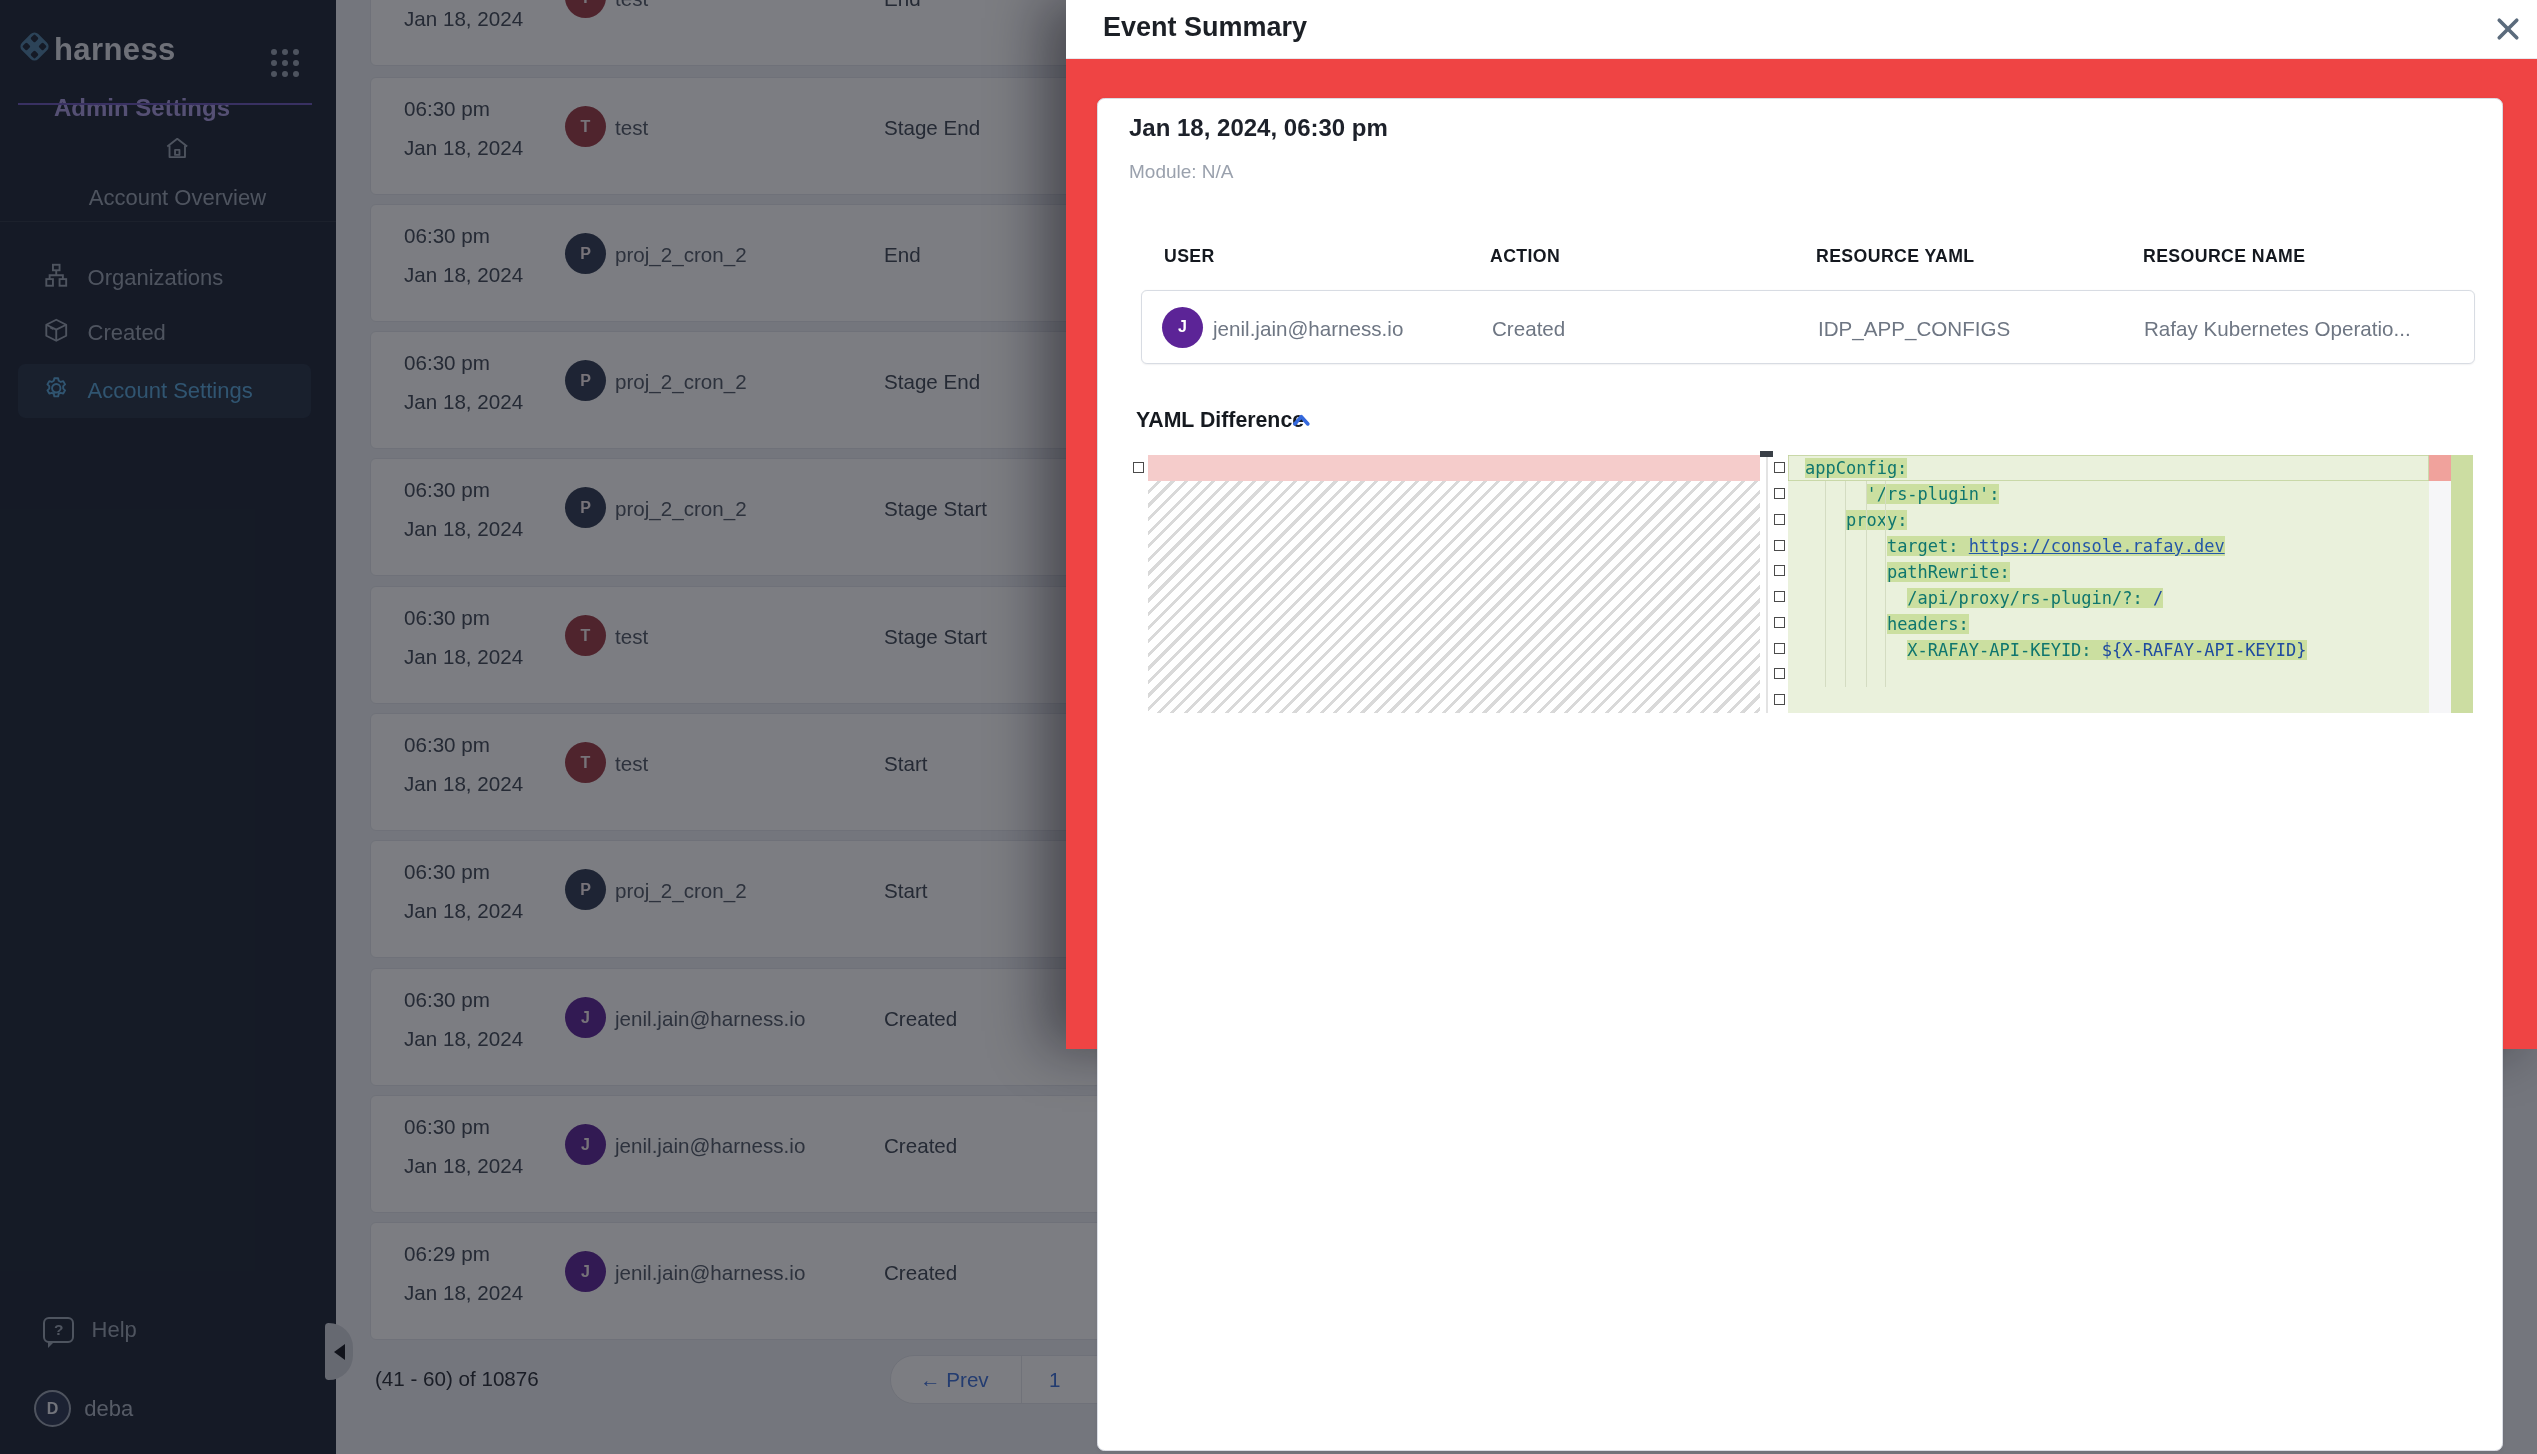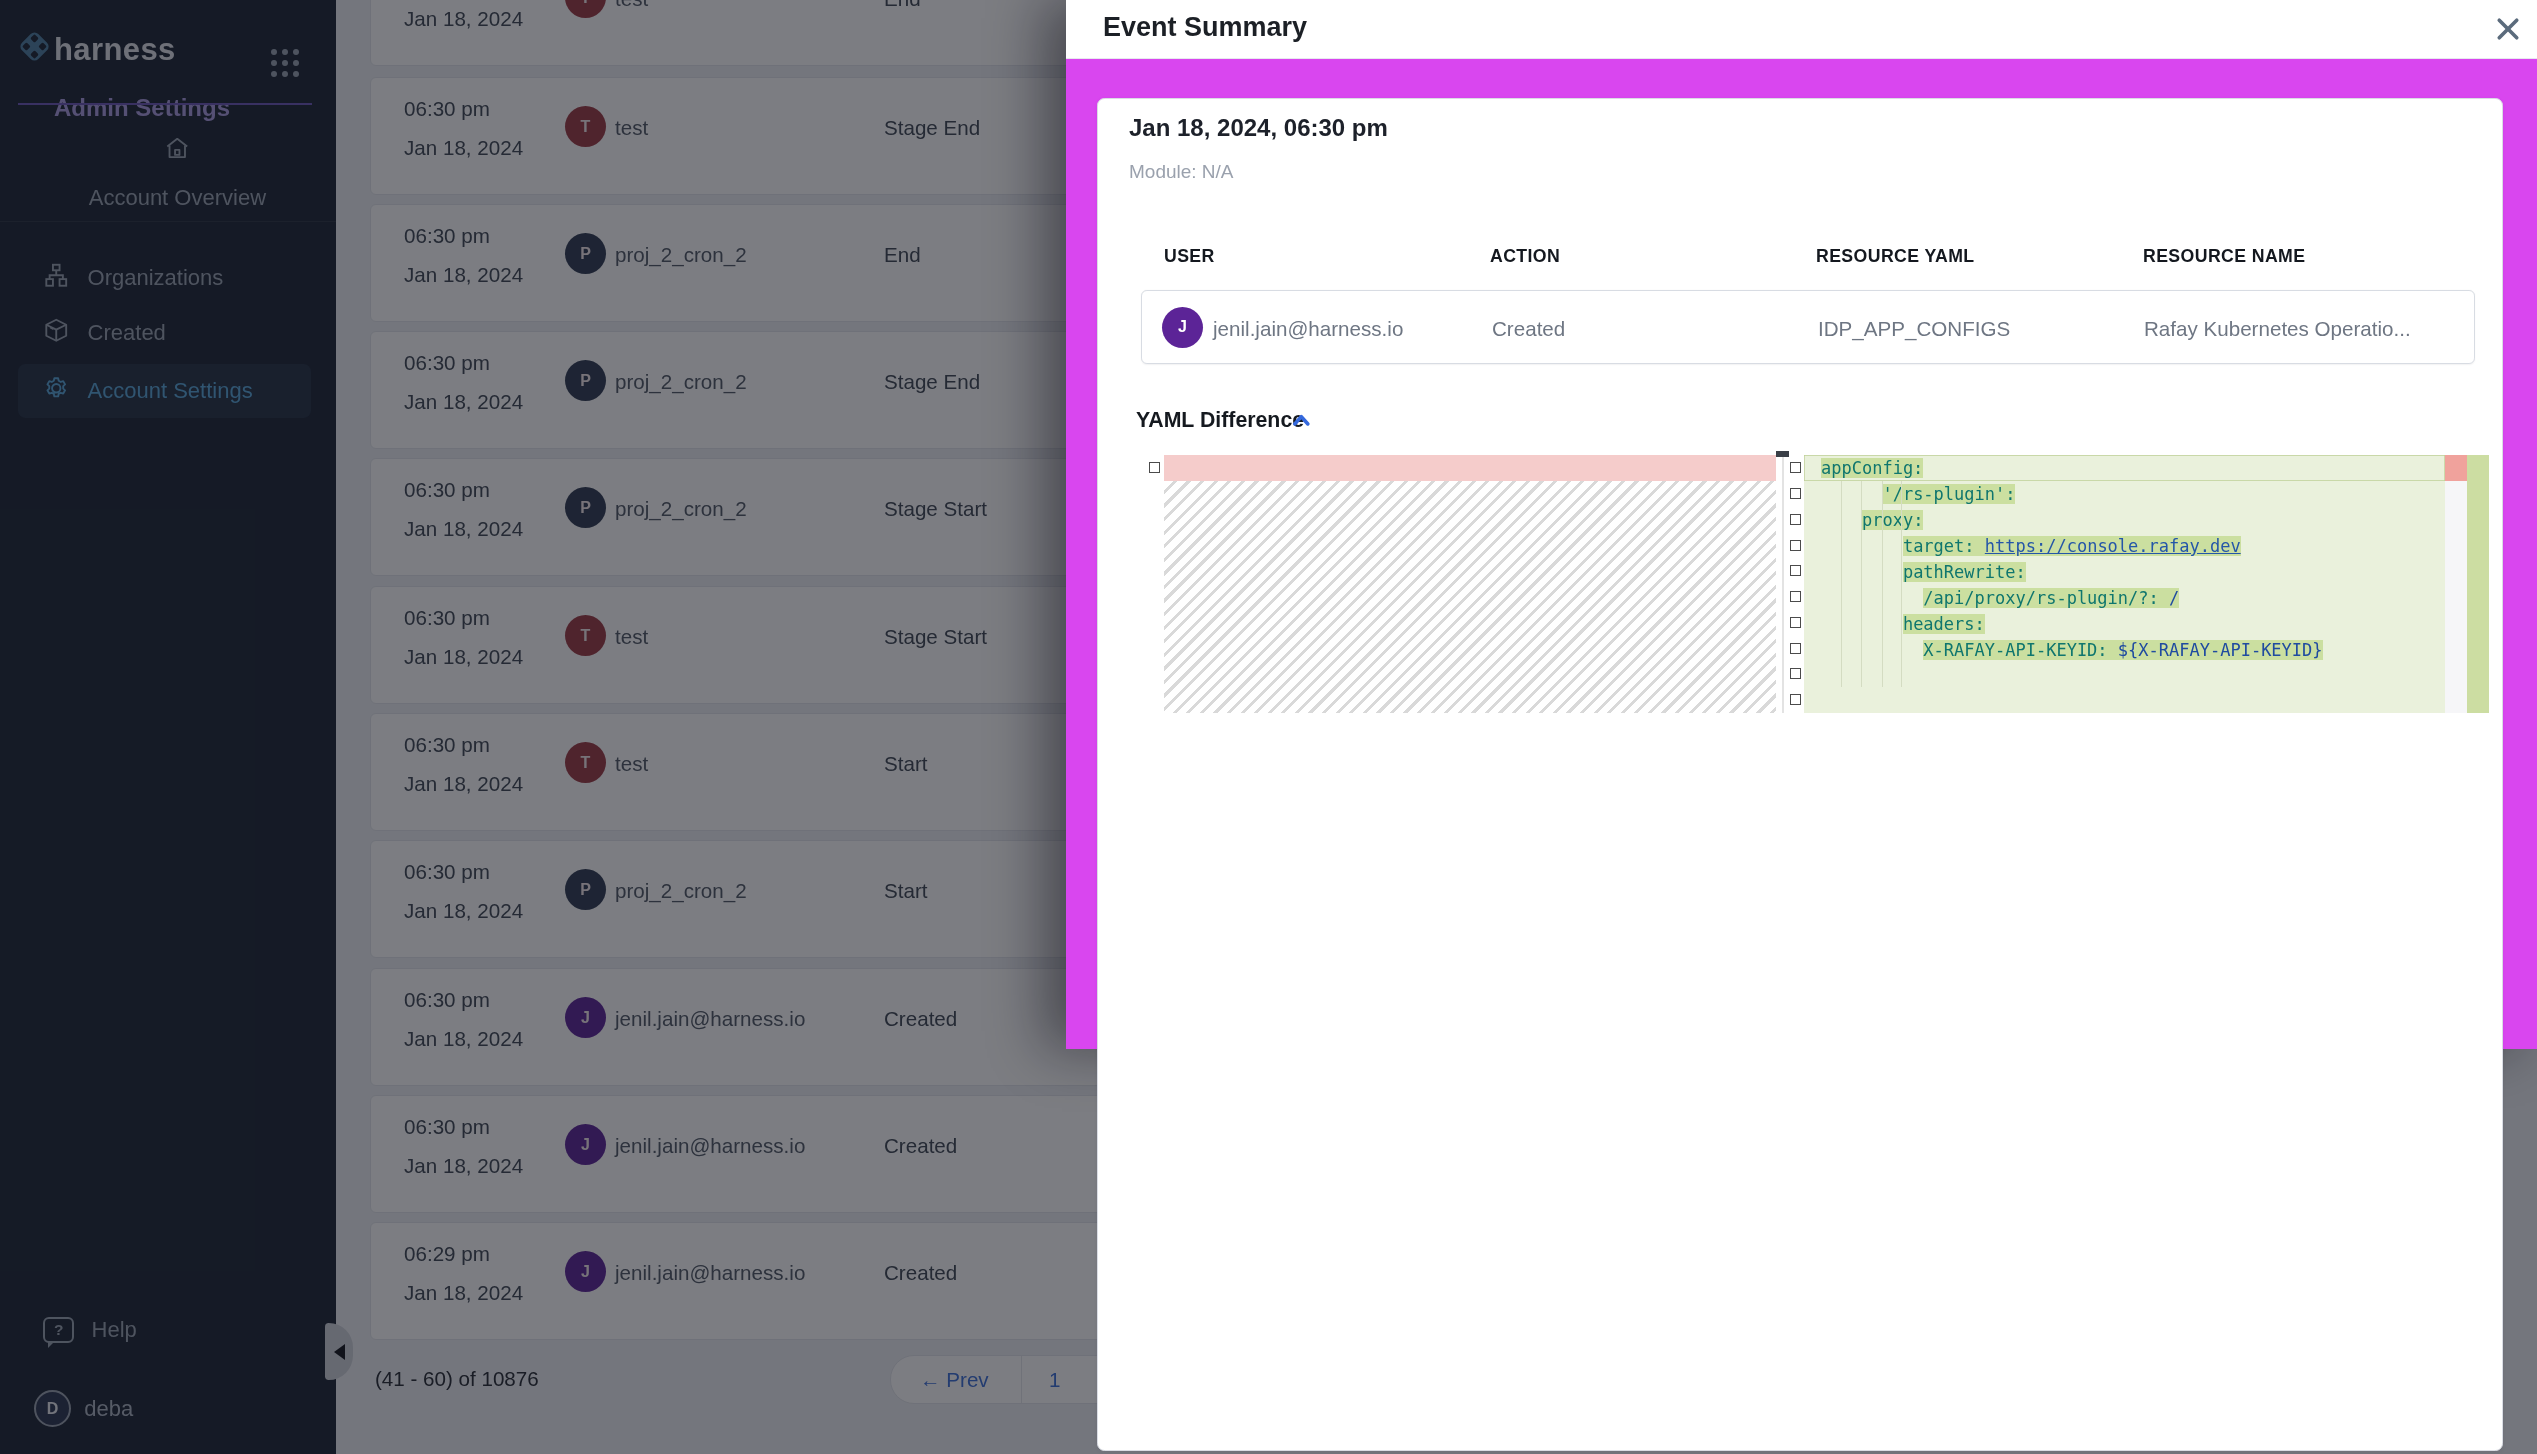--- a/index.html
+++ b/index.html
@@ -43,40 +43,40 @@
   .pag-pill{position:absolute;left:890px;top:1355px;width:294px;height:49px;background:#fff;border:0.7px solid #e2e5ea;
             border-radius:24px;box-sizing:border-box;}
   .pag-pill .sep{position:absolute;left:130px;top:0;width:0.7px;height:47px;background:#e5e7eb;}
   .pag-prev{position:absolute;left:29px;top:11.8px;font-size:20.6px;color:#3b6fd8;cursor:pointer;}
   .pag-one{position:absolute;left:158px;top:11.8px;font-size:20.6px;color:#3b6fd8;cursor:pointer;}
 
   
   .ovl{position:absolute;inset:0;background:rgba(16,19,27,.55);z-index:3;}
 
   
-  .modal{position:absolute;left:1066px;top:0;width:1472px;height:1049px;background:#d946ef;z-index:5;
+  .modal{position:absolute;left:1066px;top:0;width:1472px;height:1049px;background:#ef4444;z-index:5;
          box-shadow:-22px 0 52px rgba(10,12,20,.45);}
   .m-head{position:absolute;left:0;top:0;width:1472px;height:59px;background:#fff;border-bottom:0.7px solid #e7e8ee;box-sizing:border-box;}
   .m-title{position:absolute;left:37px;top:11.8px;font-size:27px;font-weight:700;color:#1c2026;}
   .m-close{position:absolute;left:1426px;top:13.2px;width:32px;height:32px;cursor:pointer;}
   .m-card{position:absolute;left:31px;top:98px;width:1406px;height:1353px;background:#fff;border:0.7px solid #dadde4;
           border-radius:7.4px;box-sizing:border-box;box-shadow:0 1.5px 4.4px rgba(30,35,50,.05);}
   .m-date{position:absolute;left:31px;top:14.7px;font-size:24px;font-weight:700;color:#1d212a;}
   .m-mod{position:absolute;left:31px;top:62px;font-size:19px;color:#9aa1ad;}
   .colh{position:absolute;top:147px;font-size:17.7px;font-weight:700;color:#14181f;letter-spacing:0.4px;}
   .m-row{position:absolute;left:43px;top:191px;width:1334px;height:74px;background:#fff;border:0.7px solid #d8dce3;
          border-radius:5.9px;box-sizing:border-box;box-shadow:0 0.7px 1.5px rgba(30,35,50,.06);}
   .m-row .av{position:absolute;left:20px;top:15.5px;width:41px;height:41px;border-radius:50%;
              display:flex;align-items:center;justify-content:center;color:#fff;font-size:16px;font-weight:700;}
   .m-cell{position:absolute;top:26px;font-size:20.6px;color:#6e7683;}
   .yaml-lbl{position:absolute;left:38px;top:309px;font-size:21.3px;font-weight:700;color:#15191f;}
   .chev{position:absolute;left:193px;top:314px;cursor:pointer;}
 
   
-  .diff{position:absolute;left:16px;top:356px;width:1406px;height:258px;}
+  .diff{position:absolute;left:0;top:356px;width:1406px;height:258px;}
   .fold{position:absolute;width:11px;height:11px;border:1.5px solid #4b4b4b;background:#fff;box-sizing:border-box;cursor:pointer;}
   .removed-line{position:absolute;left:50px;top:0;width:612px;height:26px;background:#f5cccb;}
   .hatch{position:absolute;left:50px;top:26px;width:612px;height:232px;background:
          repeating-linear-gradient(135deg,#ffffff 0 6.6px,#d9d9d9 6.6px 9.6px);}
   .d-div{position:absolute;left:668px;top:0;width:1.5px;height:258px;background:#e3e3e3;}
   .d-tick{position:absolute;left:662px;top:-4.4px;width:13.2px;height:6.6px;background:#3a3f47;}
   .code{position:absolute;left:690px;top:0;width:641px;height:258px;background:#eaf1dc;
         font-family:"DejaVu Sans Mono",monospace;font-size:17px;}
   .cl{position:relative;height:26px;line-height:26px;white-space:pre;cursor:text;}
   .cl.first{box-shadow:inset 0 0 0 0.7px #bfcf97;}

